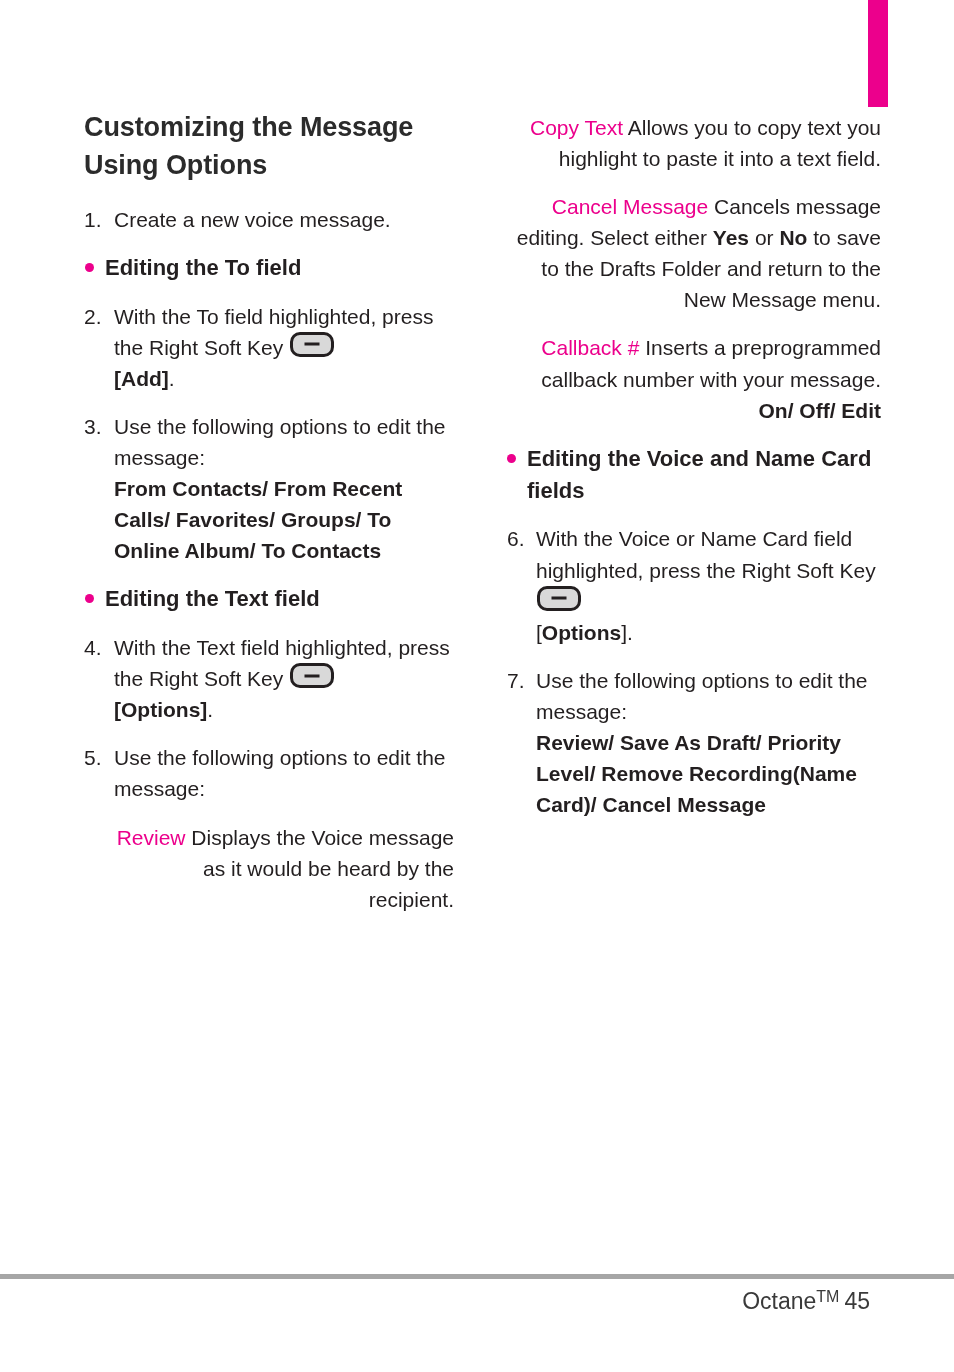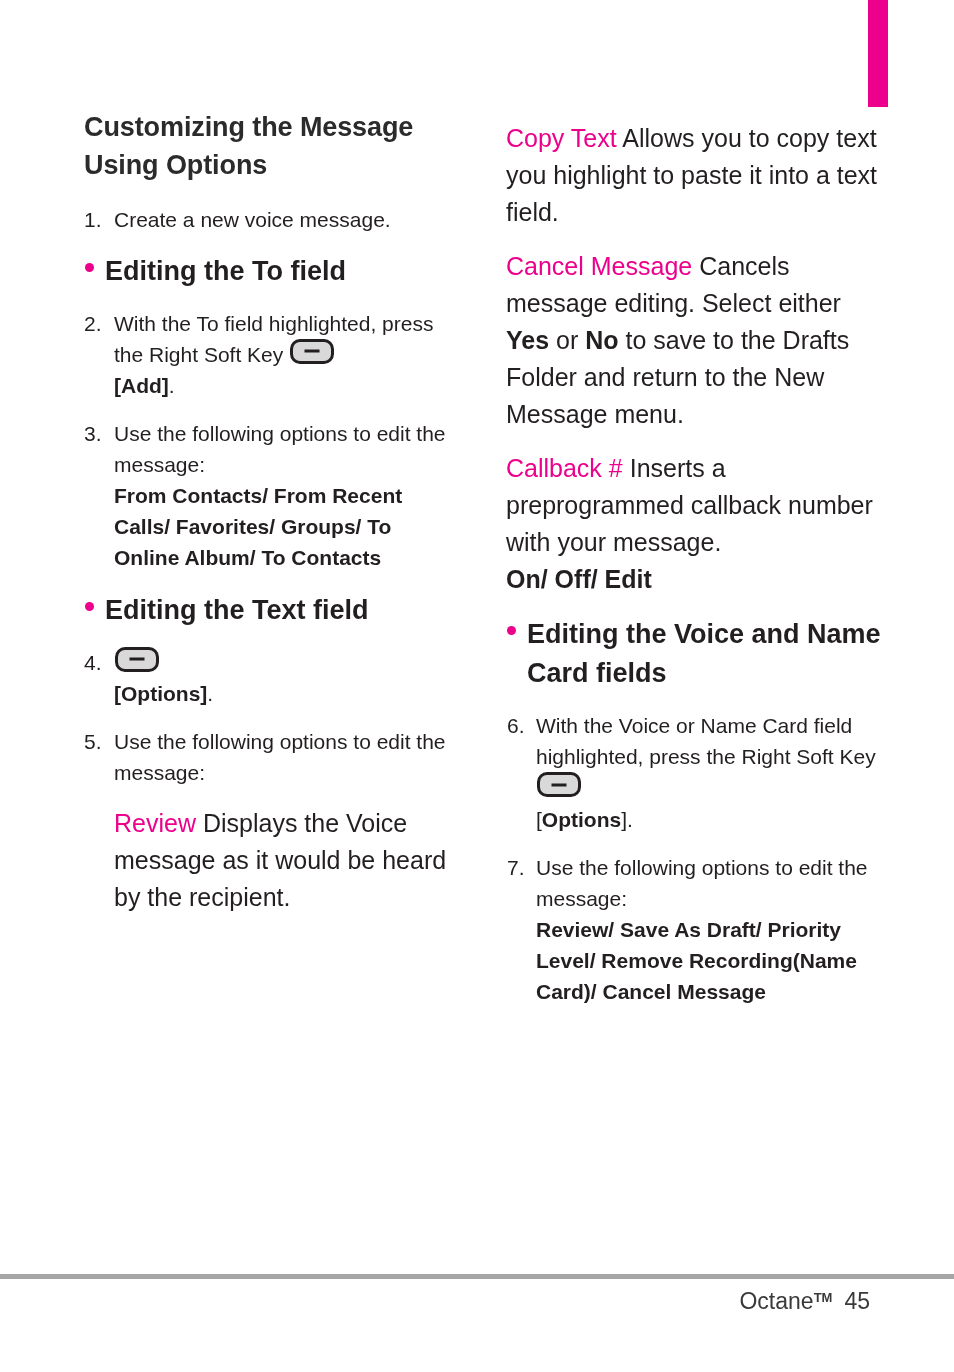--- a/index.html
+++ b/index.html
@@ -61,44 +61,45 @@
   .step .num {
     position: absolute;
     left: 0;
     top: 0;
     font-size: 21px;
   }
   .step-right-pad .num { left: 1px; }
 
   .bullet {
     position: relative;
-    font-size: 27px;
+    font-size: 22px;
     font-weight: bold;
     line-height: 1.45;
     margin: 0 0 17px 0;
     padding-left: 21px;
     color: #231f20;
   }
   .bullet::before {
     content: "";
     position: absolute;
     left: 1px;
     top: 11px;
     width: 9px;
     height: 9px;
     border-radius: 50%;
     background: #EC008C;
   }
 
   .entry {
-    font-size: 25px;
+    font-size: 21px;
     line-height: 1.48;
-    margin: 12px 0 17px 0;
+    margin: 4px 0 17px 0;
     padding-left: 30px;
     color: #231f20;
+    text-align: right;
   }
   .entry-noindent { padding-left: 0; }
 
   .term {
     color: #EC008C;
   }
   .b { font-weight: bold; }
 
   
   .softkey {
@@ -134,26 +135,25 @@
   }
   .footer-text {
     position: absolute;
     right: 84px;
     top: 1288px;
     font-size: 23px;
     color: #3a3a3a;
     white-space: nowrap;
   }
   .footer-text .tm {
-    font-size: 13px;
+    font-size: 16px;
     vertical-align: 7px;
-    font-weight: bold;
   }
   .footer-text .pg {
-    margin-left: 12px;
+    margin-left: 5px;
   }
 </style>
 </head>
 <body>
 
 <div class="section-tab"></div>
 
 <div class="page">
 
   <div class="col col-left">
@@ -173,21 +173,21 @@
     </p>
 
     <p class="step">
       <span class="num">3.</span><span>Use the following options to edit the message:</span><br>
       <span class="b">From Contacts/ From Recent Calls/ Favorites/ Groups/ To Online Album/ To Contacts</span>
     </p>
 
     <p class="bullet">Editing the Text field</p>
 
     <p class="step">
-      <span class="num">4.</span>
+      <span class="num">4.</span><span>With the Text field highlighted, press the Right Soft Key</span>
       <span class="softkey"></span><br>
       <span class="b">[Options]</span><span>.</span>
     </p>
 
     <p class="step">
       <span class="num">5.</span><span>Use the following options to edit the message:</span>
     </p>
 
     <p class="entry">
       <span class="term">Review</span>

